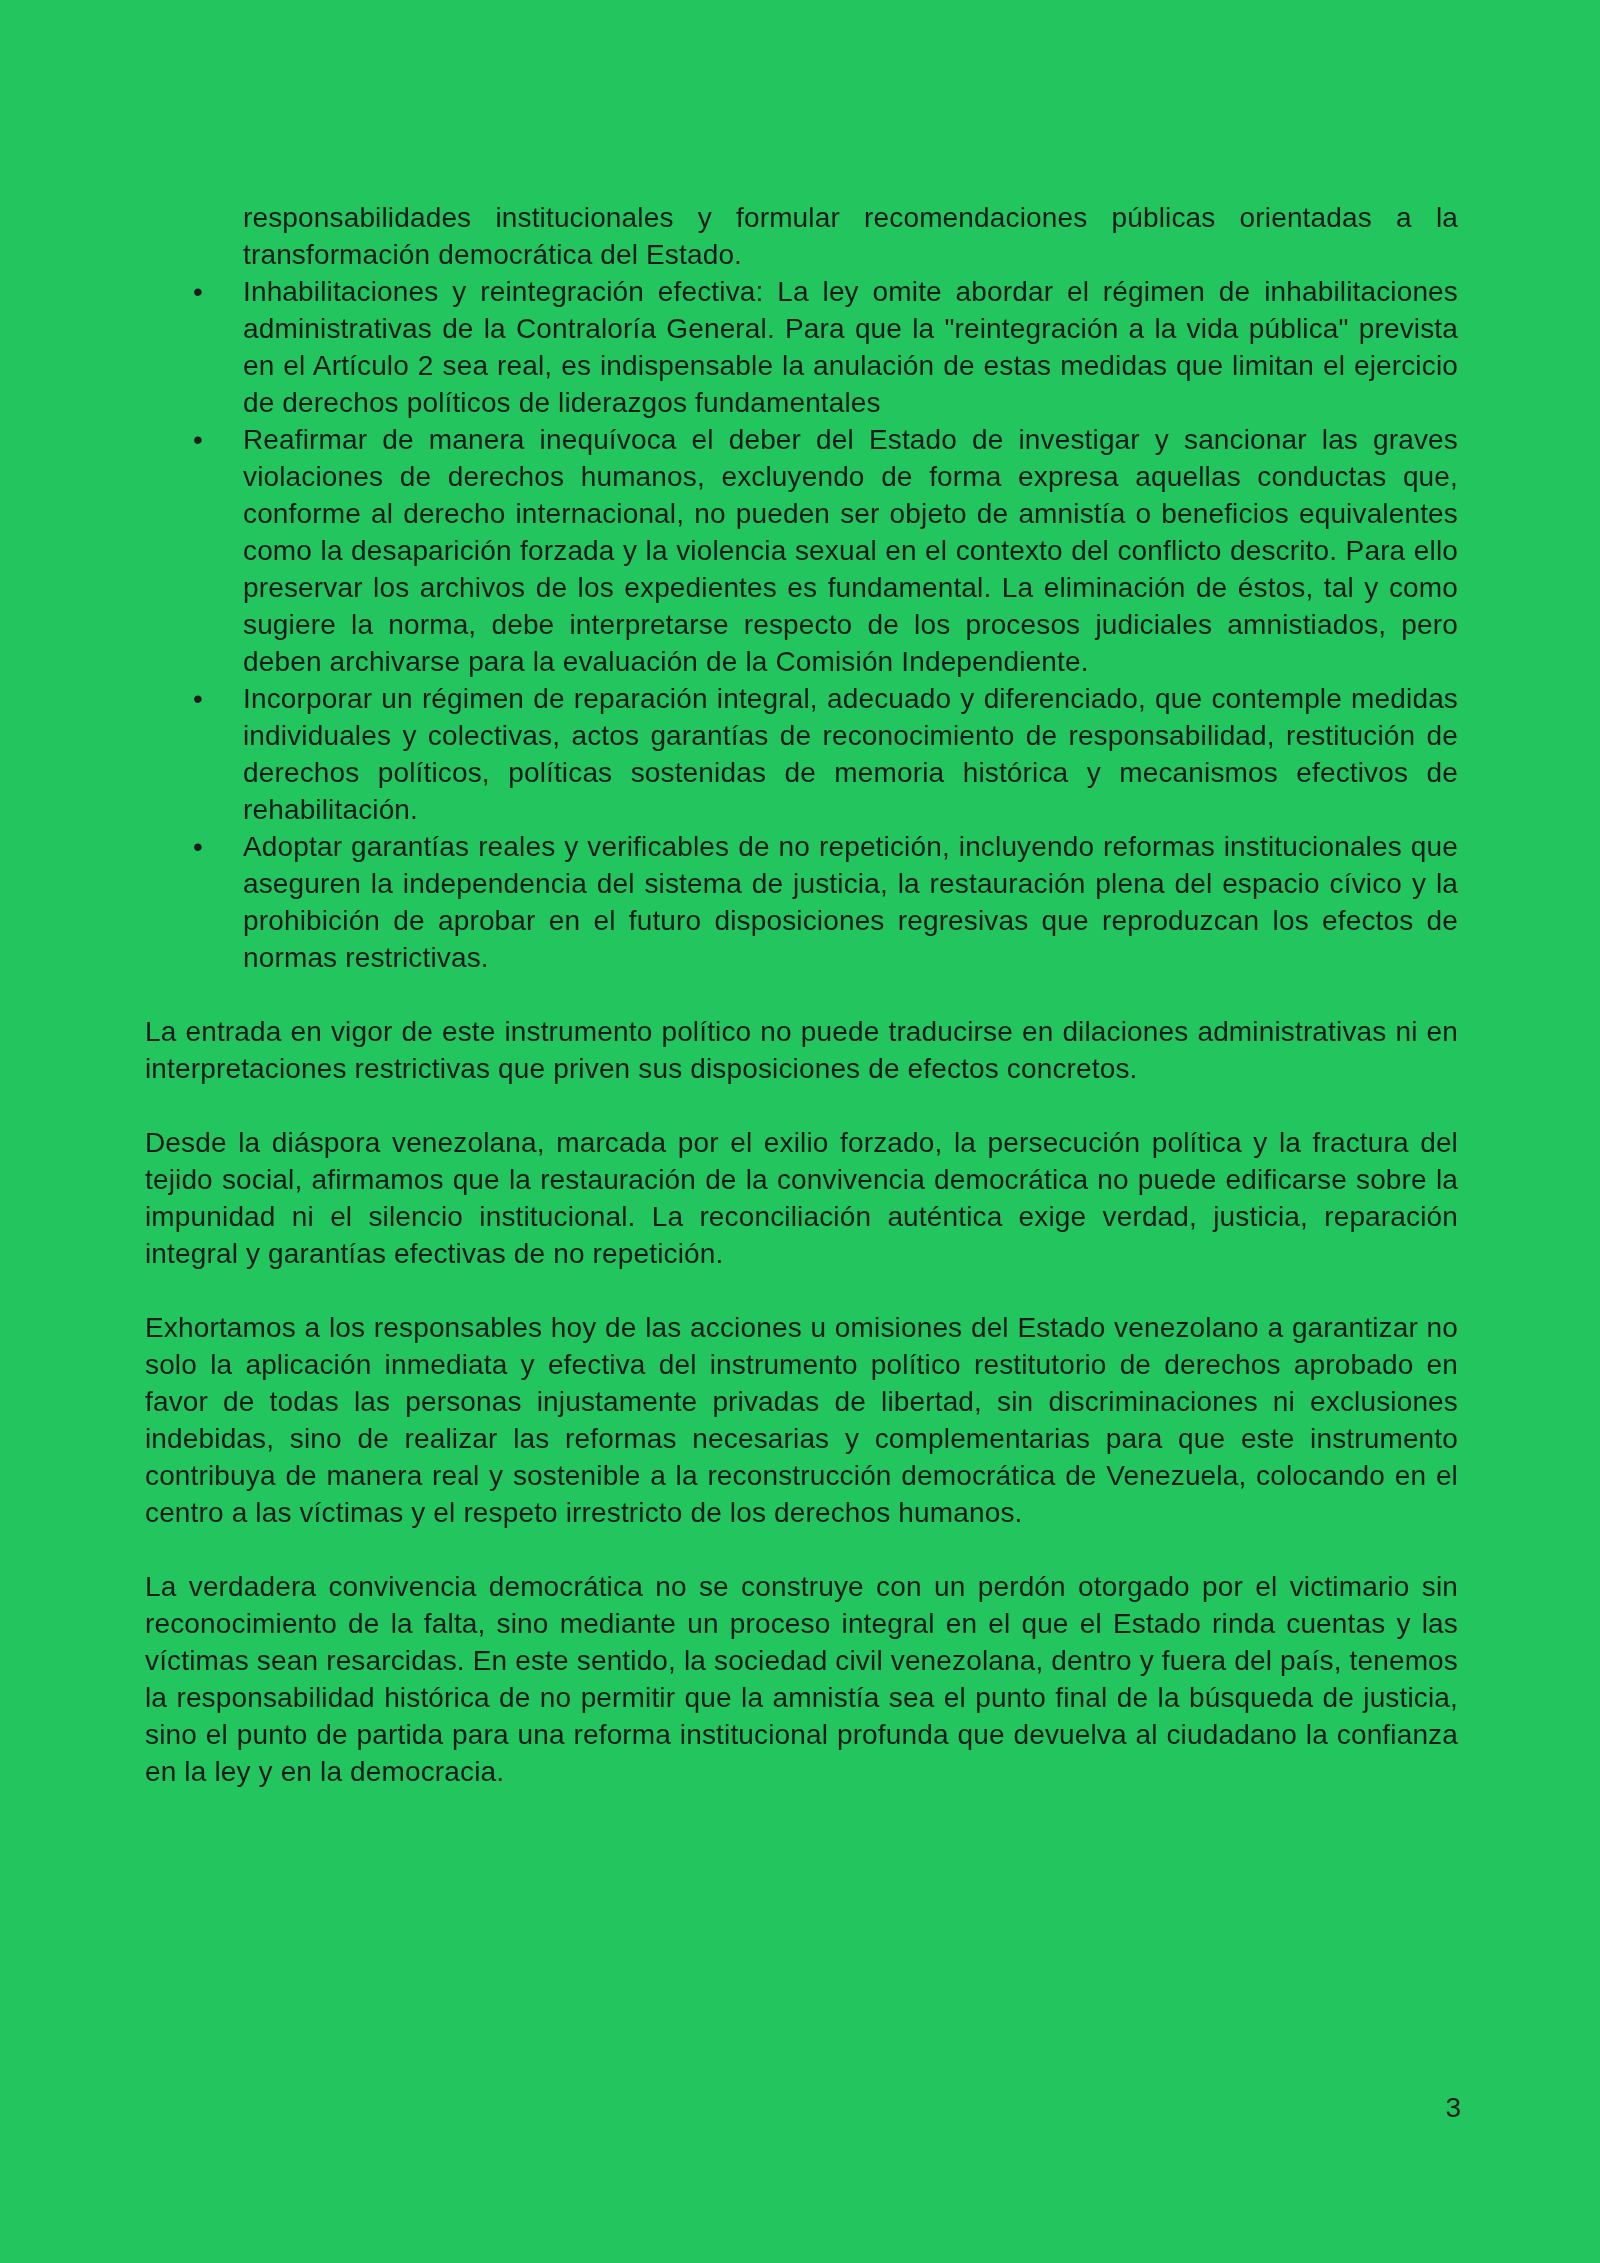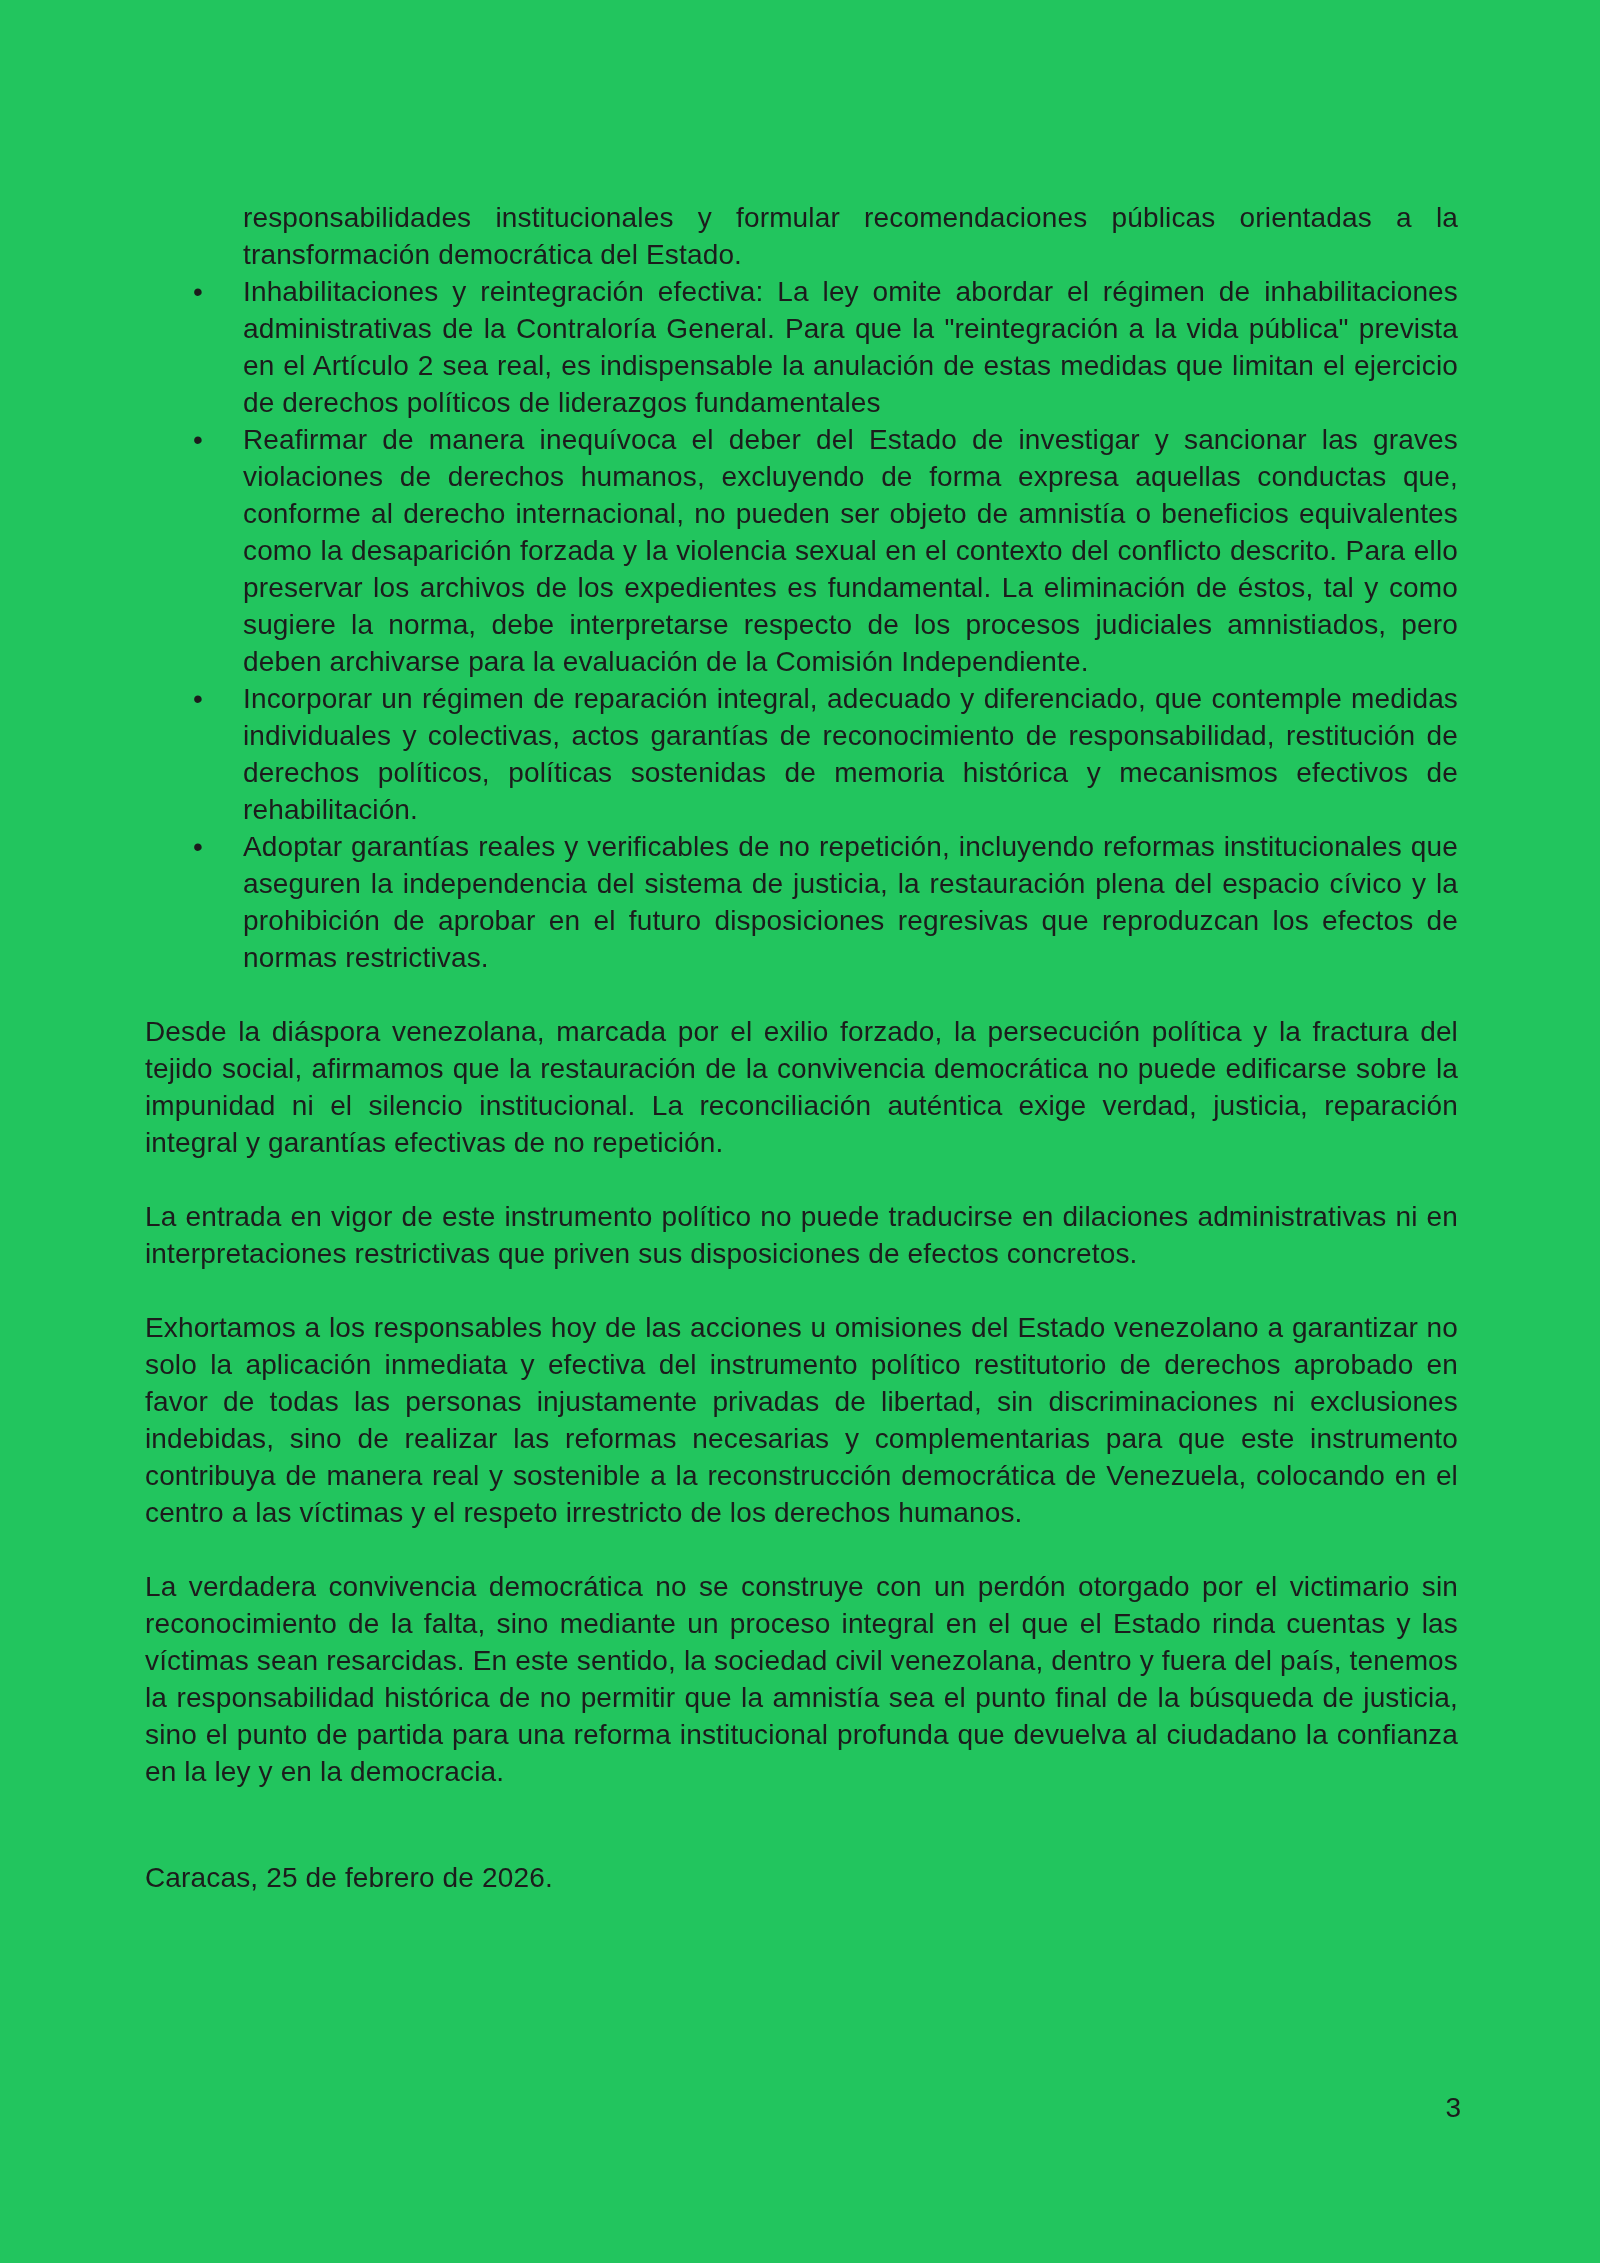--- a/index.html
+++ b/index.html
@@ -88,24 +88,23 @@
       <li>
         <span class="marker">•</span>
         <span>Incorporar un régimen de reparación integral, adecuado y diferenciado, que contemple medidas individuales y colectivas, actos garantías de reconocimiento de responsabilidad, restitución de derechos políticos, políticas sostenidas de memoria histórica y mecanismos efectivos de rehabilitación.</span>
       </li>
       <li>
         <span class="marker">•</span>
         <span>Adoptar garantías reales y verificables de no repetición, incluyendo reformas institucionales que aseguren la independencia del sistema de justicia, la restauración plena del espacio cívico y la prohibición de aprobar en el futuro disposiciones regresivas que reproduzcan los efectos de normas restrictivas.</span>
       </li>
     </ul>
 
+    <p class="para">La entrada en vigor de este instrumento político no puede traducirse en dilaciones administrativas ni en interpretaciones restrictivas que priven sus disposiciones de efectos concretos.</p>
     <p class="para">Desde la diáspora venezolana, marcada por el exilio forzado, la persecución política y la fractura del tejido social, afirmamos que la restauración de la convivencia democrática no puede edificarse sobre la impunidad ni el silencio institucional. La reconciliación auténtica exige verdad, justicia, reparación integral y garantías efectivas de no repetición.</p>
-    <p class="para">La entrada en vigor de este instrumento político no puede traducirse en dilaciones administrativas ni en interpretaciones restrictivas que priven sus disposiciones de efectos concretos.</p>
     <p class="para">Exhortamos  a los responsables hoy de las acciones u omisiones del Estado venezolano a garantizar no solo la aplicación inmediata y efectiva del instrumento político restitutorio de derechos aprobado en favor de todas las personas injustamente privadas de libertad, sin discriminaciones ni exclusiones indebidas, sino de realizar las reformas necesarias y complementarias para que este instrumento contribuya de manera real y sostenible a la reconstrucción democrática de Venezuela, colocando en el centro a las víctimas y el respeto irrestricto de los derechos humanos.</p>
     <p class="para">La verdadera convivencia democrática no se construye con un perdón otorgado por el victimario sin reconocimiento de la falta, sino mediante un proceso integral en el que el Estado rinda cuentas y las víctimas sean resarcidas. En este sentido, la sociedad civil venezolana, dentro y fuera del país, tenemos la responsabilidad histórica de no permitir que la amnistía sea el punto final de la búsqueda de justicia, sino el punto de partida para una reforma institucional profunda que devuelva al ciudadano la confianza en la ley y en la democracia.</p>
 
   </div>
 
-  <div class="date-line">Caracas, 25 de febrero de 2026.</div>
 
   <div class="page-number">3</div>
 
 </div>
 
 </body></html>

